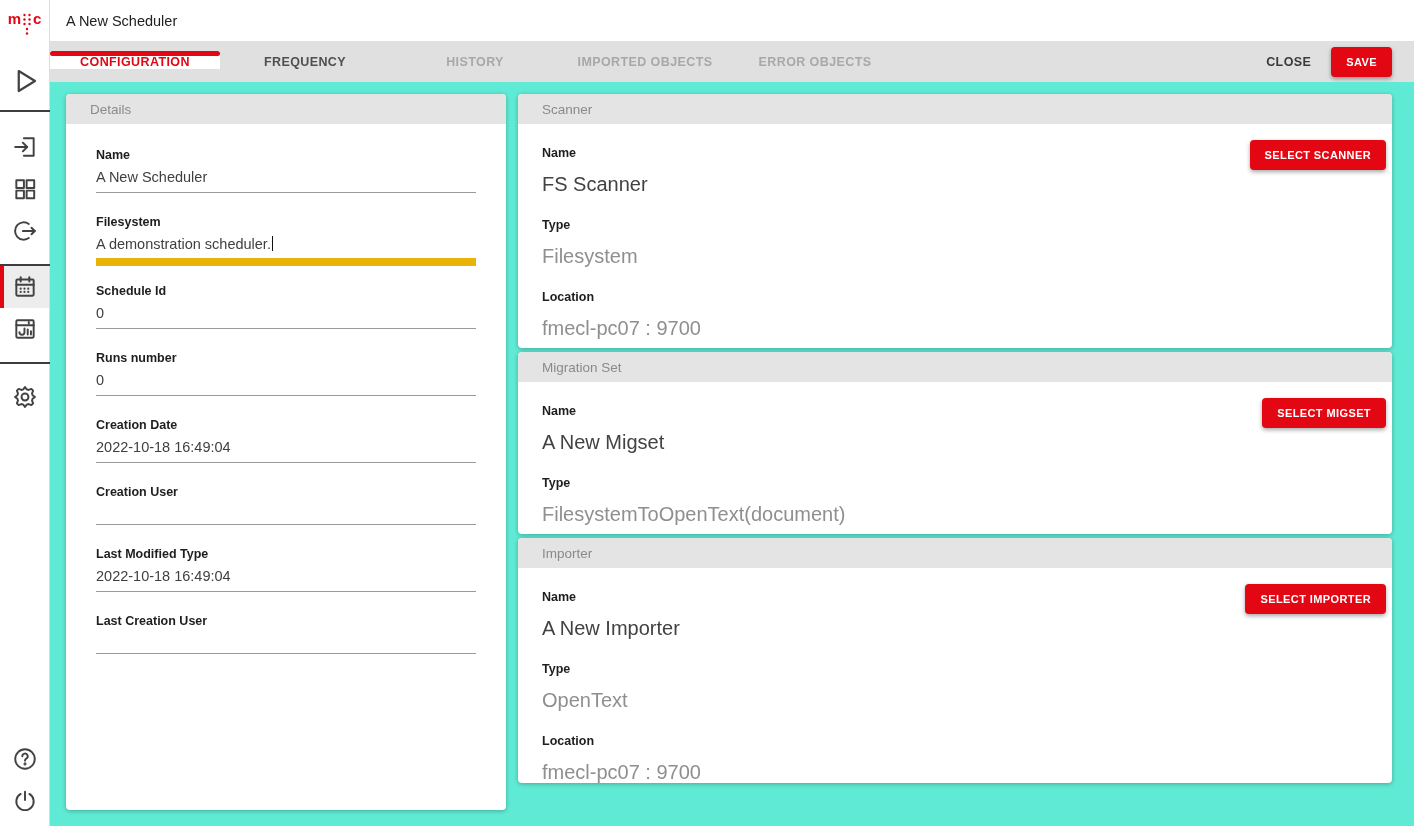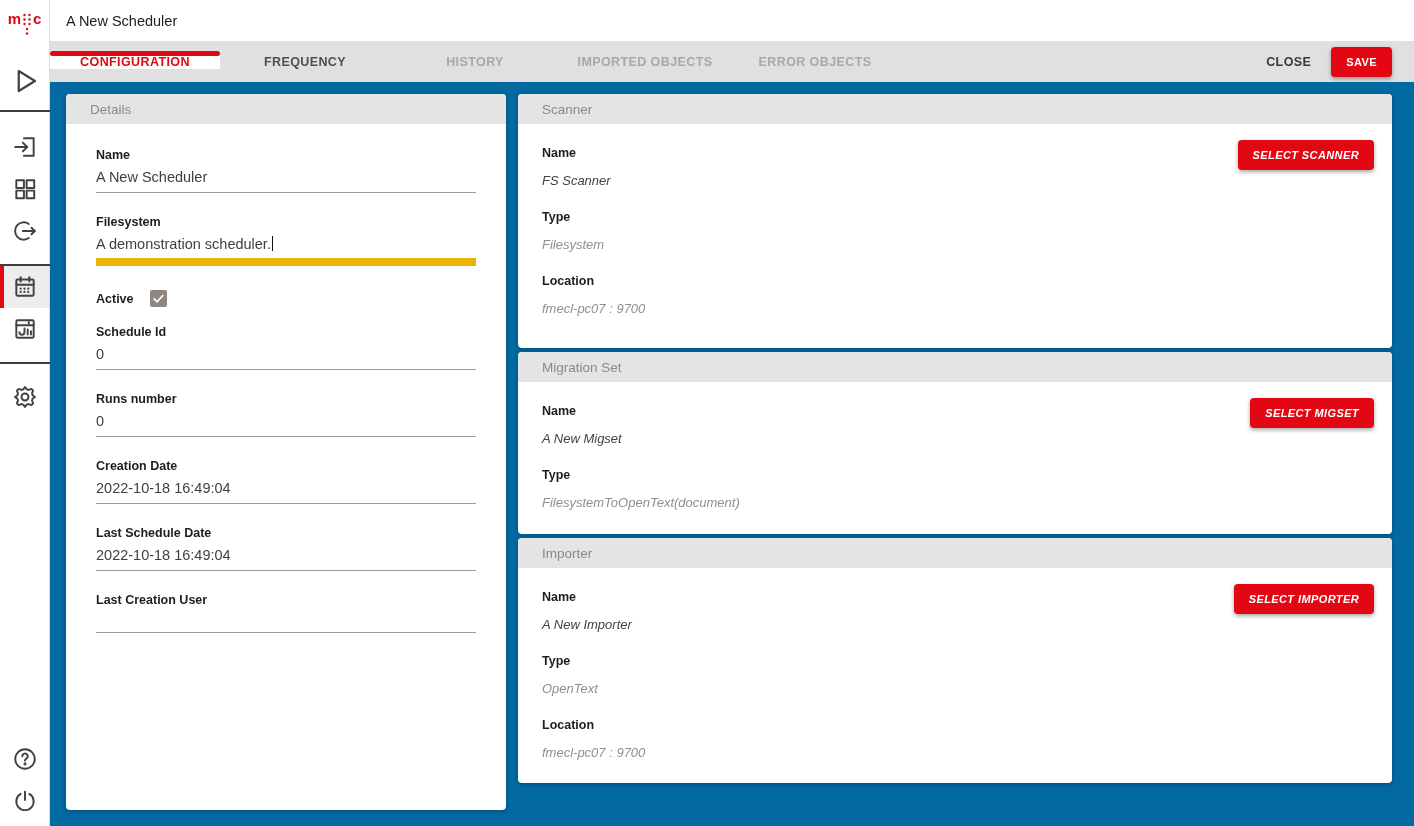--- a/index.html
+++ b/index.html
@@ -32,44 +32,44 @@
   .tab.active { background:#ffffff; color:#e30613; margin-top:-4px; padding-top:4px; }
   .tab.active::before { content:""; position:absolute; top:0; left:0; right:0; height:5px; background:#e30613; border-radius:3px; }
   .tab.disabled { color:#a8a8a8; cursor:default; }
   .tab-actions { margin-left:auto; display:flex; align-items:center; gap:20px; padding-right:22px; }
   .close-btn { font-size:12.5px; font-weight:bold; letter-spacing:.4px; color:#3a3a3a; cursor:pointer; }
   .btn-red { background:#e30613; color:#ffffff; border:none; font-family:inherit; font-size:11px; font-weight:bold;
              letter-spacing:.4px; padding:0 15px; height:30px; border-radius:4px; cursor:pointer;
              box-shadow:0 2px 4px rgba(0,0,0,.35); white-space:nowrap; }
 
   
-  .content { flex:1; background:#0369a1; display:flex; padding:12px 22px 0 16px; gap:12px; overflow:hidden; }
+  .content { flex:1; background:#5eead4; display:flex; padding:12px 22px 0 16px; gap:12px; overflow:hidden; }
   .card { background:#ffffff; border-radius:4px; box-shadow:0 1px 4px rgba(0,0,0,.28); overflow:hidden; position:relative; }
   .card-header { height:30px; background:#e4e4e4; display:flex; align-items:center; padding-left:24px;
                  font-size:13.5px; color:#8a8a8a; }
 
   .col-left { width:440px; min-width:440px; }
   .details-card { height:716px; }
   .details-body { padding:2px 30px 0 30px; }
   .field { margin-top:22px; }
   .f-label { font-size:12.5px; font-weight:bold; color:#1e1e1e; margin-bottom:7px; }
   .f-value { font-size:14.5px; color:#3f3f3f; padding-bottom:7px; border-bottom:1px solid #9b9b9b; min-height:19px; }
   .f-value.focused { border-bottom:8px solid #eab308; padding-bottom:6px; }
   .caret { display:inline-block; width:1px; height:15px; background:#111; vertical-align:-2px; margin-left:1px; }
   .active-row { margin-top:24px; display:flex; align-items:center; gap:16px; }
   .checkbox { width:17px; height:17px; background:#8f8781; border-radius:2px; display:flex; align-items:center; justify-content:center; cursor:pointer; }
 
   .col-right { flex:1; display:flex; flex-direction:column; }
   .panel { margin-bottom:4px; }
   .panel-body { padding:22px 24px 0 24px; }
   .info-row { margin-bottom:22px; }
   .info-label { font-size:12.5px; font-weight:bold; color:#1e1e1e; margin-bottom:13px; }
-  .info-value { font-size:13px; color:#8f8f8f;font-style:italic; }
+  .info-value { font-size:20px; color:#8f8f8f; }
   .info-value.dark { color:#424242; }
-  .panel-btn { position:absolute; top:46px; right:18px;font-style:italic; }
+  .panel-btn { position:absolute; top:46px; right:6px; }
   .scanner-card { height:254px; }
   .migset-card { height:182px; }
   .importer-card { height:245px; }
 </style>
 </head>
 <body>
 
 <div class="app">
 
   <div class="sidebar">
@@ -206,47 +206,43 @@
             <div class="field">
               <div class="f-label">Name</div>
               <div class="f-value">A New Scheduler</div>
             </div>
 
             <div class="field">
               <div class="f-label">Filesystem</div>
               <div class="f-value focused"><span>A demonstration scheduler.</span><span class="caret"></span></div>
             </div>
 
-            <div class="active-row">
-              <div class="f-label" style="margin-bottom:0">Active</div>
-              <div class="checkbox">
-                <svg width="13" height="13" viewBox="0 0 24 24">
-                  <path d="M4 12.5 L9.5 18 L20 6.5" stroke="#ffffff" stroke-width="3.2" fill="none" stroke-linecap="round"></path>
-                </svg>
-              </div>
-            </div>
 
             <div class="field" style="margin-top:18px">
               <div class="f-label">Schedule Id</div>
               <div class="f-value">0</div>
             </div>
 
             <div class="field">
               <div class="f-label">Runs number</div>
               <div class="f-value">0</div>
             </div>
 
             <div class="field">
               <div class="f-label">Creation Date</div>
               <div class="f-value">2022-10-18 16:49:04</div>
             </div>
 
-
-            <div class="field">
-              <div class="f-label">Last Schedule Date</div>
+            <div class="field">
+              <div class="f-label">Creation User</div>
+              <div class="f-value"></div>
+            </div>
+
+            <div class="field">
+              <div class="f-label">Last Modified Type</div>
               <div class="f-value">2022-10-18 16:49:04</div>
             </div>
 
             <div class="field">
               <div class="f-label">Last Creation User</div>
               <div class="f-value"></div>
             </div>
 
           </div>
         </div>

